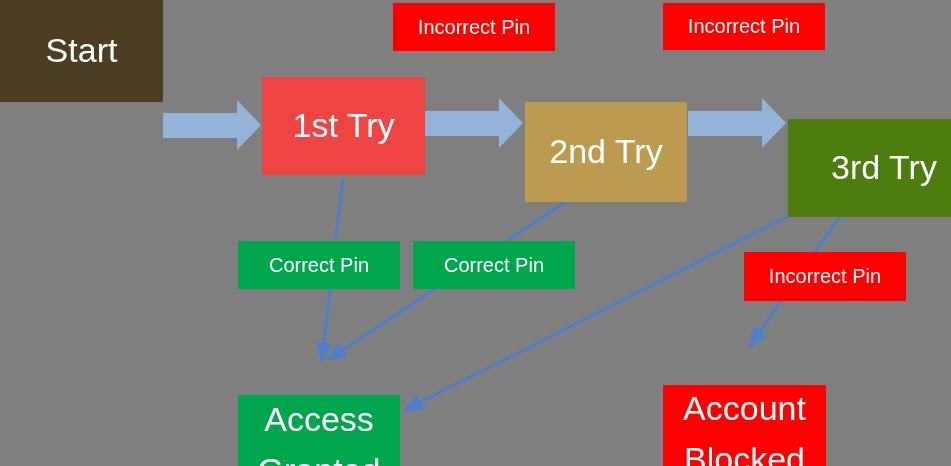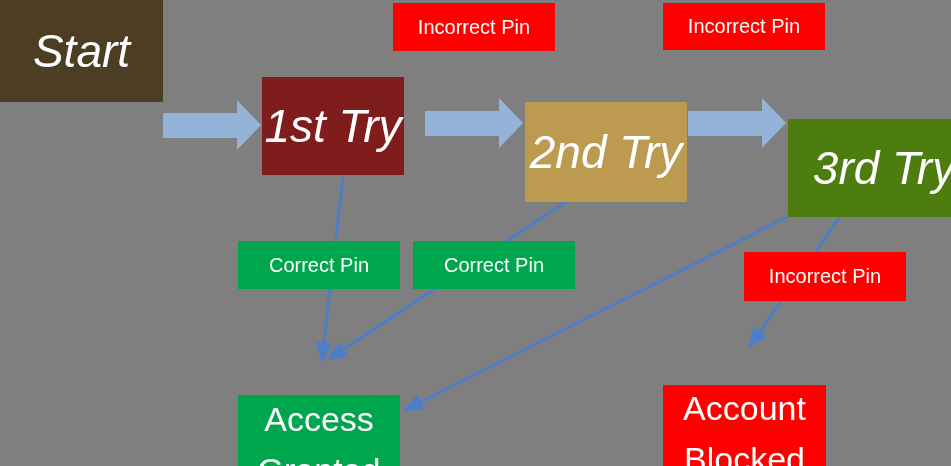--- a/index.html
+++ b/index.html
@@ -24,27 +24,27 @@
   .node, .edge-label {
     position: absolute;
     display: flex;
     align-items: center;
     justify-content: center;
     text-align: center;
     color: #FFFFFF;
     z-index: 2;
     box-sizing: border-box;
   }
-  .node-big { font-size: 46px; line-height: 1.1; font-style: italic; }
+  .node-big { font-size: 34px; line-height: 1.1; }
   .node-end { font-size: 34px; line-height: 1.5; padding: 0 18px; margin-top: 32px; }
   .edge-label { font-size: 20px; }
 
   
   .start  { left: 0;   top: 75; width: 163px; height: 102px; background: #4D3E23; }
-  .try1   { left: 262px; top: 77px; width: 142px; height: 98px;  background: #7f1d1d; }
+  .try1   { left: 262px; top: 77px; width: 163px; height: 98px;  background: #ef4444; }
   .try2   { left: 525px; top: 73px; width: 162px; height: 100px; background: #BC9B50; margin-top: 29px; }
   .try3   { left: 788px; top: 75px; width: 192px; height: 98px;  background: #4d7c0f; margin-top: 44px; }
 
   
   .incorrect1 { left: 393px; top: 3px;   width: 162px; height: 48px; background: #FF0000; }
   .incorrect2 { left: 663px; top: 3px;   width: 162px; height: 47px; background: #FF0000; }
   .incorrect3 { left: 744px; top: 252px; width: 162px; height: 49px; background: #FF0000; }
   .correct1   { left: 238px; top: 241px; width: 162px; height: 48px; background: #00A64E; }
   .correct2   { left: 413px; top: 241px; width: 162px; height: 48px; background: #00A64E; }
 

